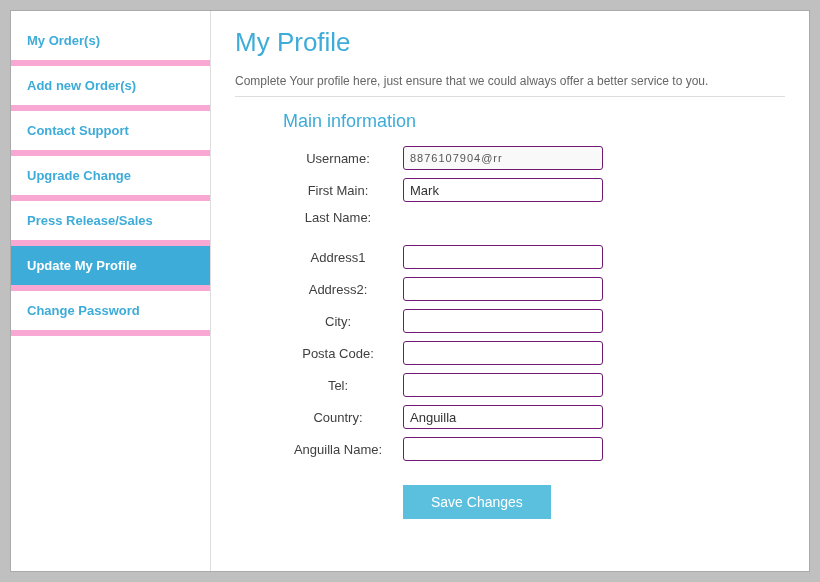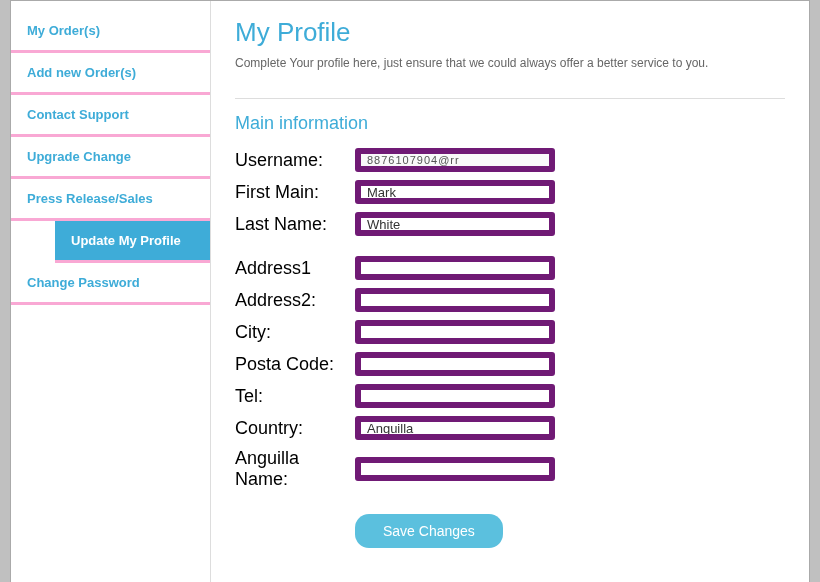--- a/index.html
+++ b/index.html
@@ -27,91 +27,91 @@
       background: #fff;
       border-right: 1px solid #ddd;
       padding-top: 10px;
       flex-shrink: 0;
     }
     .sidebar-item {
       display: block;
       padding: 12px 16px;
       color: #3eacd8;
       text-decoration: none;
-      border-bottom: 3px solid #f9a8d4;
+      border-bottom: 6px solid #f9a8d4;
       cursor: pointer;
       font-size: 13px;
       font-weight: bold;
     }
     .sidebar-item.active {
       background: #3eacd8;
       color: #fff;
-      margin-left: 44px;
     }
     
     .main-content {
       flex: 1;
       padding: 16px 24px 24px 24px;
       overflow-y: auto;
     }
     .page-title {
       font-size: 26px;
       color: #3eacd8;
-      margin-bottom: 8px;
+      margin-bottom: 16px;
       font-weight: normal;
     }
     .page-subtitle {
       color: #666;
       font-size: 12px;
       margin-bottom: 14px;
       border-bottom: 1px solid #ddd;
-      padding-bottom: 28px;
+      padding-bottom: 8px;
     }
     .section-title {
       font-size: 18px;
       color: #3eacd8;
       margin-bottom: 14px;
       font-weight: normal;
     }
     .form-section {
       margin-bottom: 20px;
+      margin-left: 48px;
     }
     .form-row {
       display: flex;
       align-items: center;
       margin-bottom: 8px;
     }
     .form-label {
       width: 120px;
-      text-align: left;
+      text-align: center;
       padding-right: 10px;
-      color: #000000;
-      font-size: 18px;
+      color: #404040;
+      font-size: 13px;
       flex-shrink: 0;
     }
     .form-input {
       width: 200px;
       height: 24px;
-      border: 6px solid #701a75;
+      border: 1px solid #701a75;
       border-radius: 3px;
       padding: 2px 6px;
       font-size: 13px;
       color: #333;
       background: #fff;
     }
     .username-input {
       background: #f5f5f5;
       color: #999;
       font-size: 12px;
     }
     .save-btn {
       background: #5bc0de;
       color: #fff;
       border: none;
-      border-radius: 14px;
+      border-radius: 0;
       padding: 9px 28px;
       font-size: 14px;
       cursor: pointer;
       margin-top: 16px;
       margin-left: 120px;
     }
     .redacted {
       background: #333;
       color: #333;
       font-size: 11px;
@@ -146,21 +146,20 @@
         <input class="form-input username-input redacted" type="text" value="8876107904@rr" style="color: rgb(85, 85, 85); background: rgb(249, 249, 249);">
       </div>
 
       <div class="form-row">
         <label class="form-label">First Main:</label>
         <input class="form-input" type="text" value="Mark" style="">
       </div>
 
       <div class="form-row">
         <label class="form-label">Last Name:</label>
-        <input class="form-input" type="text" value="White" style="">
       </div>
     </div>
 
     <div class="form-section">
 
       <div class="form-row">
         <label class="form-label">Address1</label>
         <input class="form-input" type="text" style="">
       </div>
 

